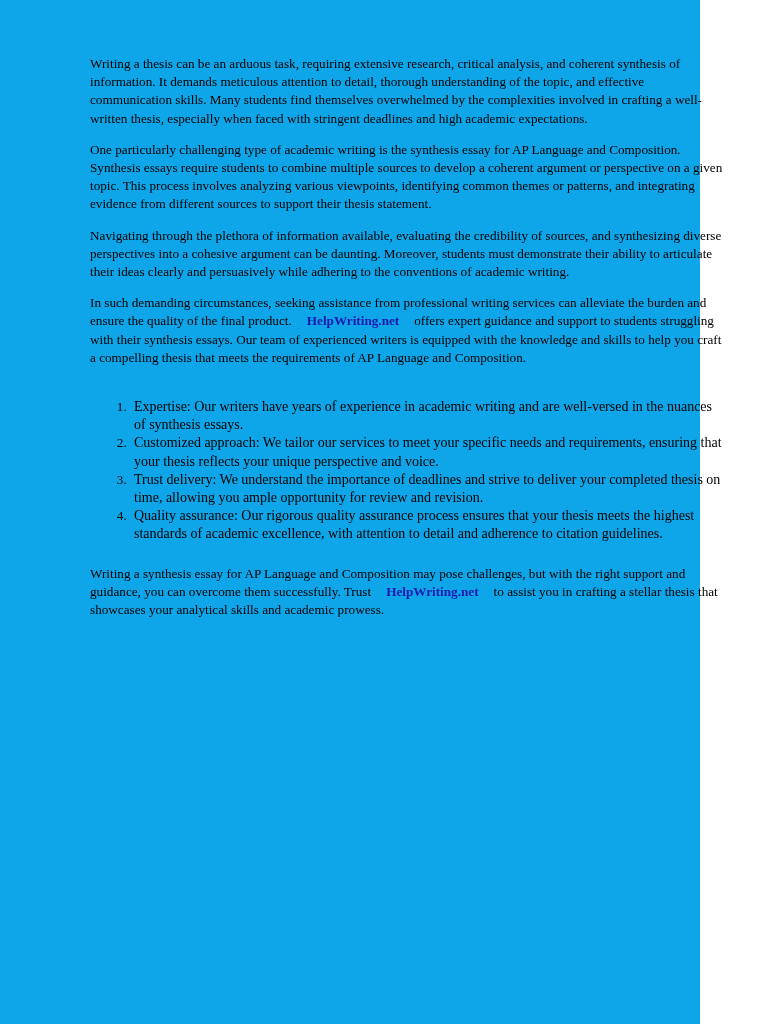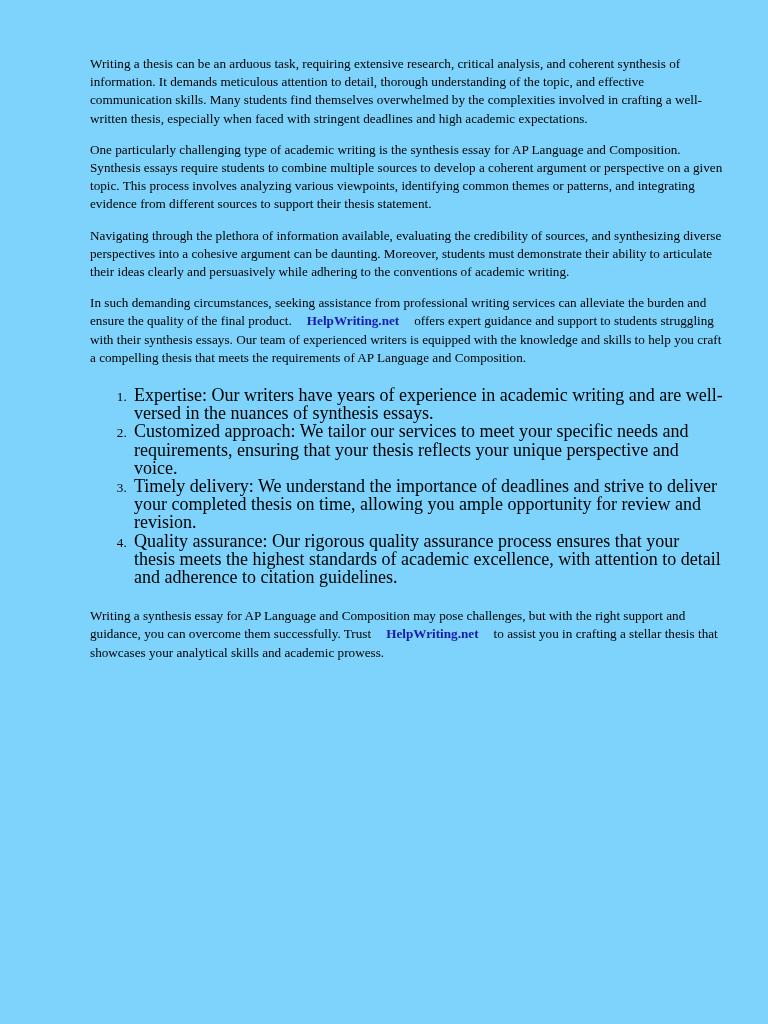--- a/index.html
+++ b/index.html
@@ -11,23 +11,23 @@
   body {
     width: 768px;
     height: 1024px;
     overflow: hidden;
     font-family: "Liberation Serif", "DejaVu Serif", serif;
     color: #000000;
     -webkit-font-smoothing: antialiased;
   }
   .page {
     position: relative;
-    width: 768px;
+    width: 700px;
     height: 1024px;
-    background: #7dd3fc;
+    background: #0ea5e9;
     box-sizing: border-box;
     padding: 55px 53px 0 90px;
   }
   .doc-body {
     width: 634px;
   }
   p.para {
     margin: 0 0 13px 0;
     font-size: 13.2px;
     line-height: 18.2px;
@@ -46,23 +46,23 @@
   }
   .lead-gap {
     display: inline-block;
     width: 15px;
   }
   .trail-gap {
     display: inline-block;
     width: 15px;
   }
   ol.benefits {
-    margin: 0 0 13px 0;
+    margin: 12px 0 13px 0;
     padding: 0 0 0 40px;
-    font-size: 18px;
+    font-size: 14px;
     line-height: 18.2px;
     list-style-position: outside;
     list-style-type: decimal;
   }
   ol.benefits li {
     margin: 0 0 0 0;
     padding-left: 4px;
     text-align: left;
   }
   ol.benefits li::marker {
@@ -89,21 +89,21 @@
     <p class="para">Navigating through the plethora of information available, evaluating the credibility of sources, and synthesizing diverse perspectives into a cohesive argument can be daunting. Moreover, students must demonstrate their ability to articulate their ideas clearly and persuasively while adhering to the conventions of academic writing.</p>
 
     <p class="para"><span>In such demanding circumstances, seeking assistance from professional writing services can alleviate the burden and ensure the quality of the final product.</span><span class="lead-gap"></span><a class="promo-link" href="#">HelpWriting.net</a><span class="trail-gap"></span><span>offers expert guidance and support to students struggling with their synthesis essays. Our team of experienced writers is equipped with the knowledge and skills to help you craft a compelling thesis that meets the requirements of AP Language and Composition.</span></p>
 
 
     <div class="spacer-before-list"></div>
 
     <ol class="benefits">
       <li>Expertise: Our writers have years of experience in academic writing and are well-versed in the nuances of synthesis essays.</li>
       <li>Customized approach: We tailor our services to meet your specific needs and requirements, ensuring that your thesis reflects your unique perspective and voice.</li>
-      <li>Timely delivery: We understand the importance of deadlines and strive to deliver your completed thesis on time, allowing you ample opportunity for review and revision.</li>
+      <li>Trust delivery: We understand the importance of deadlines and strive to deliver your completed thesis on time, allowing you ample opportunity for review and revision.</li>
       <li>Quality assurance: Our rigorous quality assurance process ensures that your thesis meets the highest standards of academic excellence, with attention to detail and adherence to citation guidelines.</li>
     </ol>
 
     <div class="spacer-after-list"></div>
 
     <p class="para"><span>Writing a synthesis essay for AP Language and Composition may pose challenges, but with the right support and guidance, you can overcome them successfully. Trust</span><span class="lead-gap"></span><a class="promo-link" href="#">HelpWriting.net</a><span class="trail-gap"></span><span>to assist you in crafting a stellar thesis that showcases your analytical skills and academic prowess.</span></p>
 
   </div>
 </div>
 

